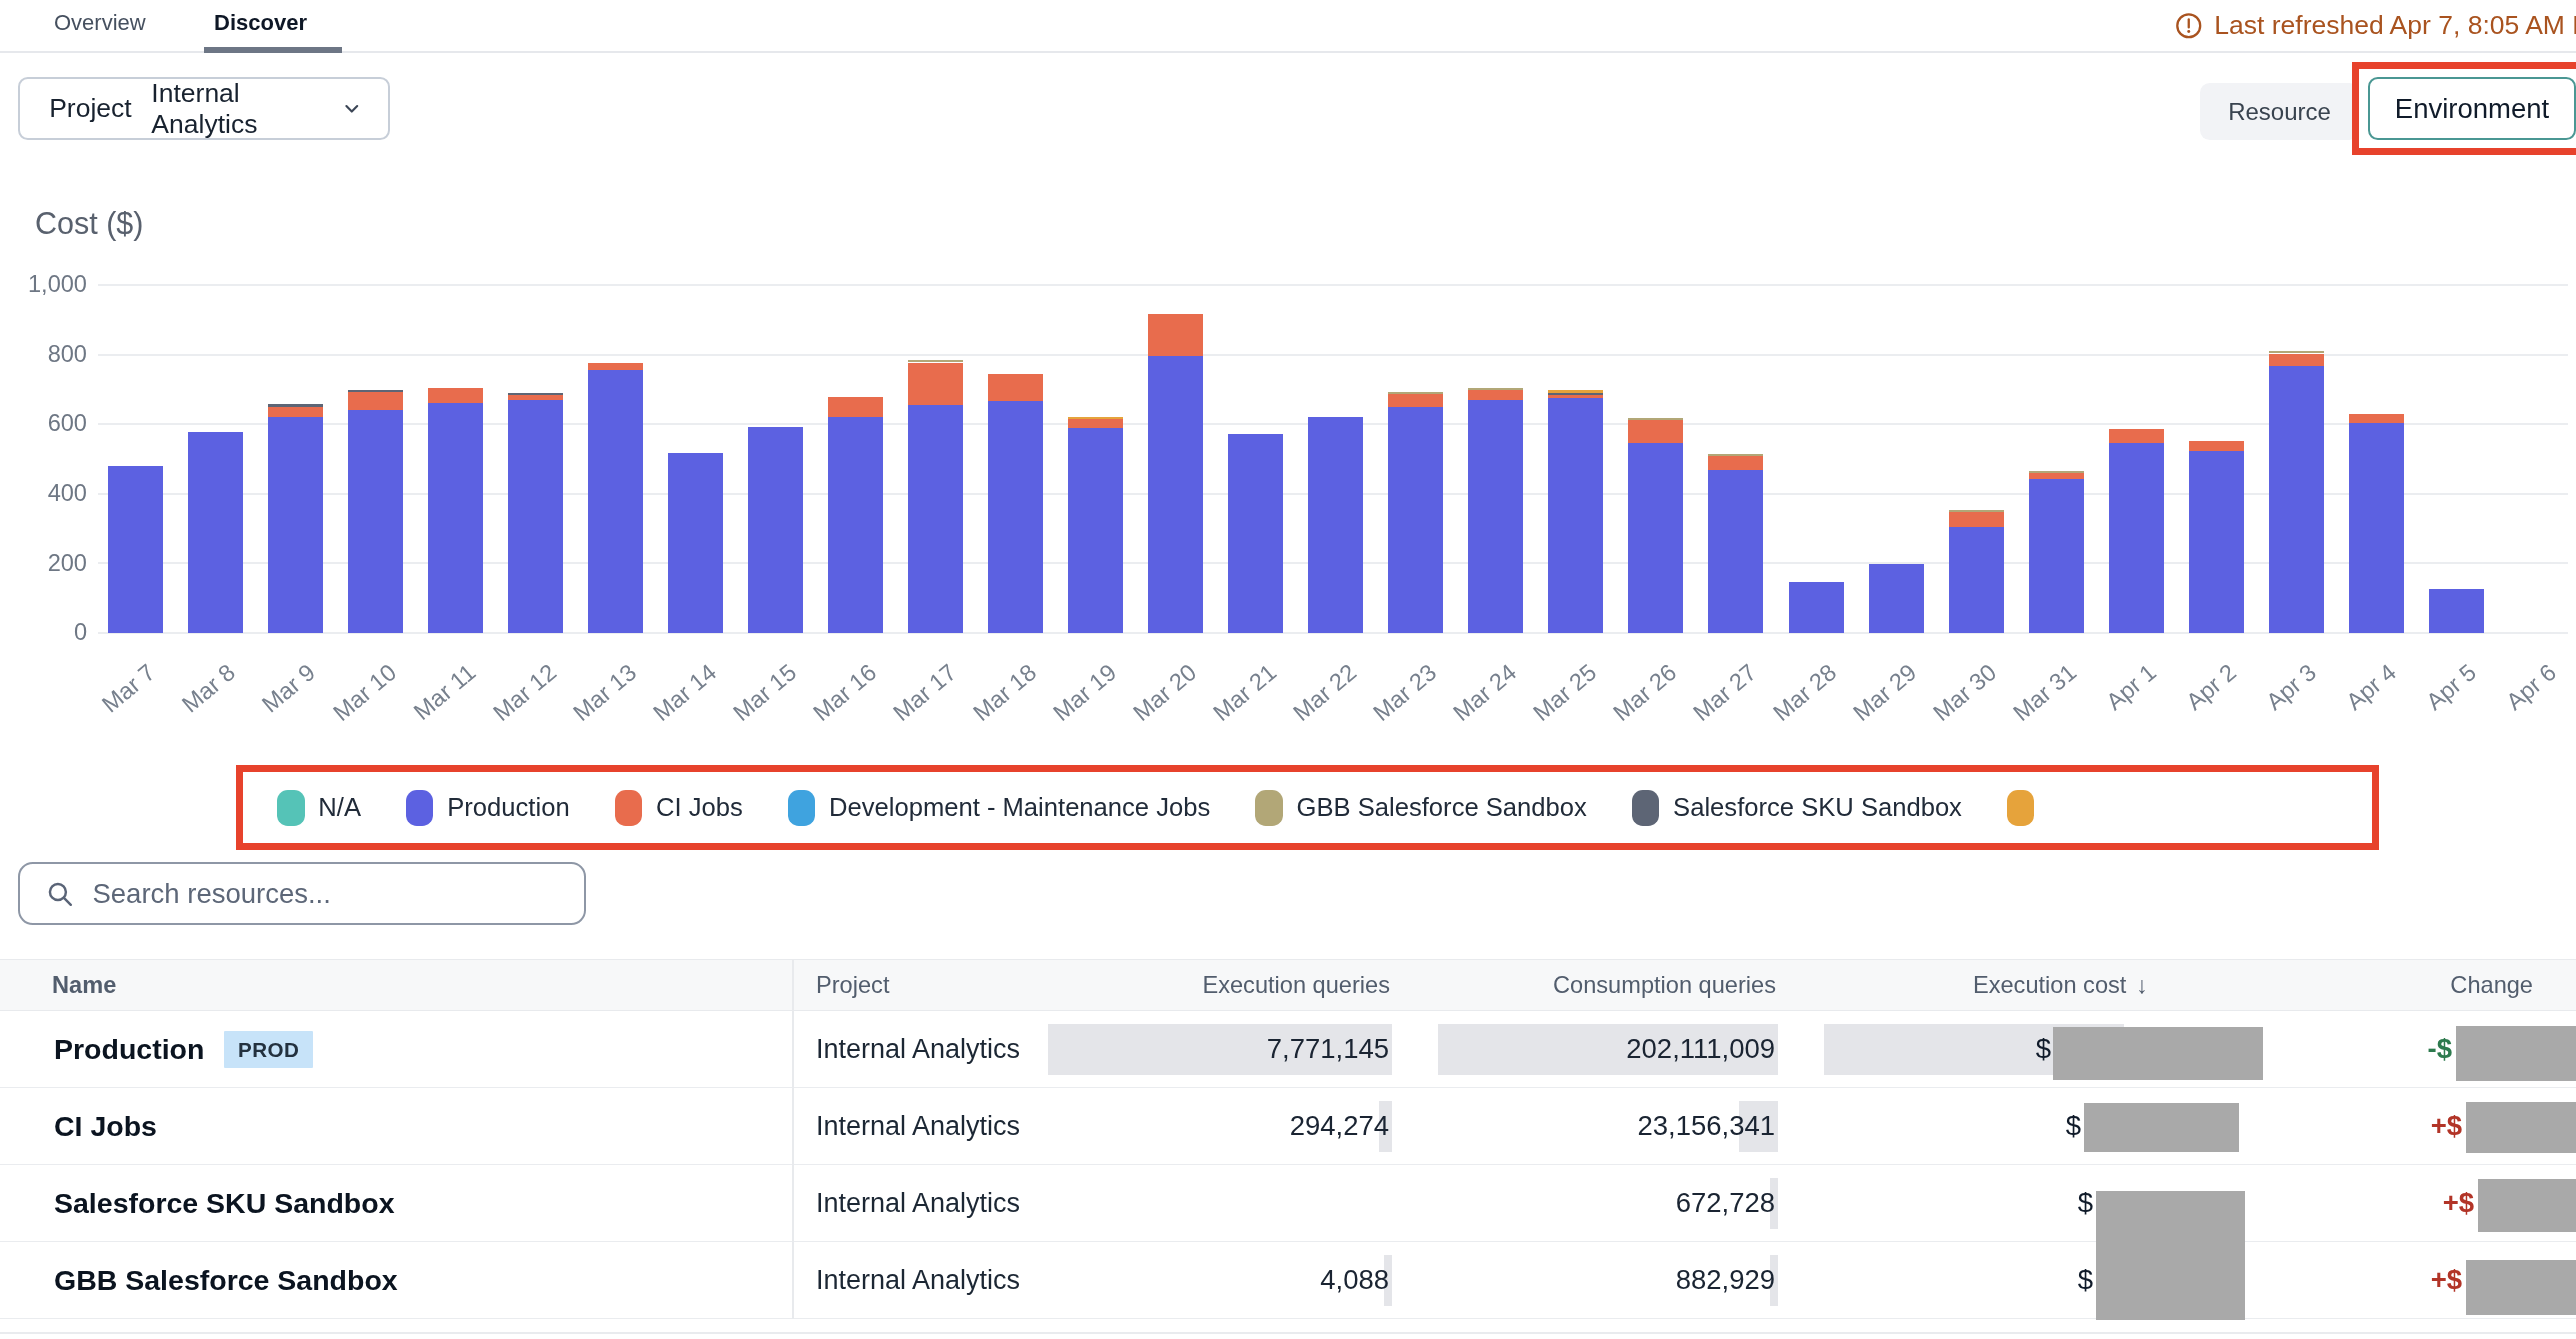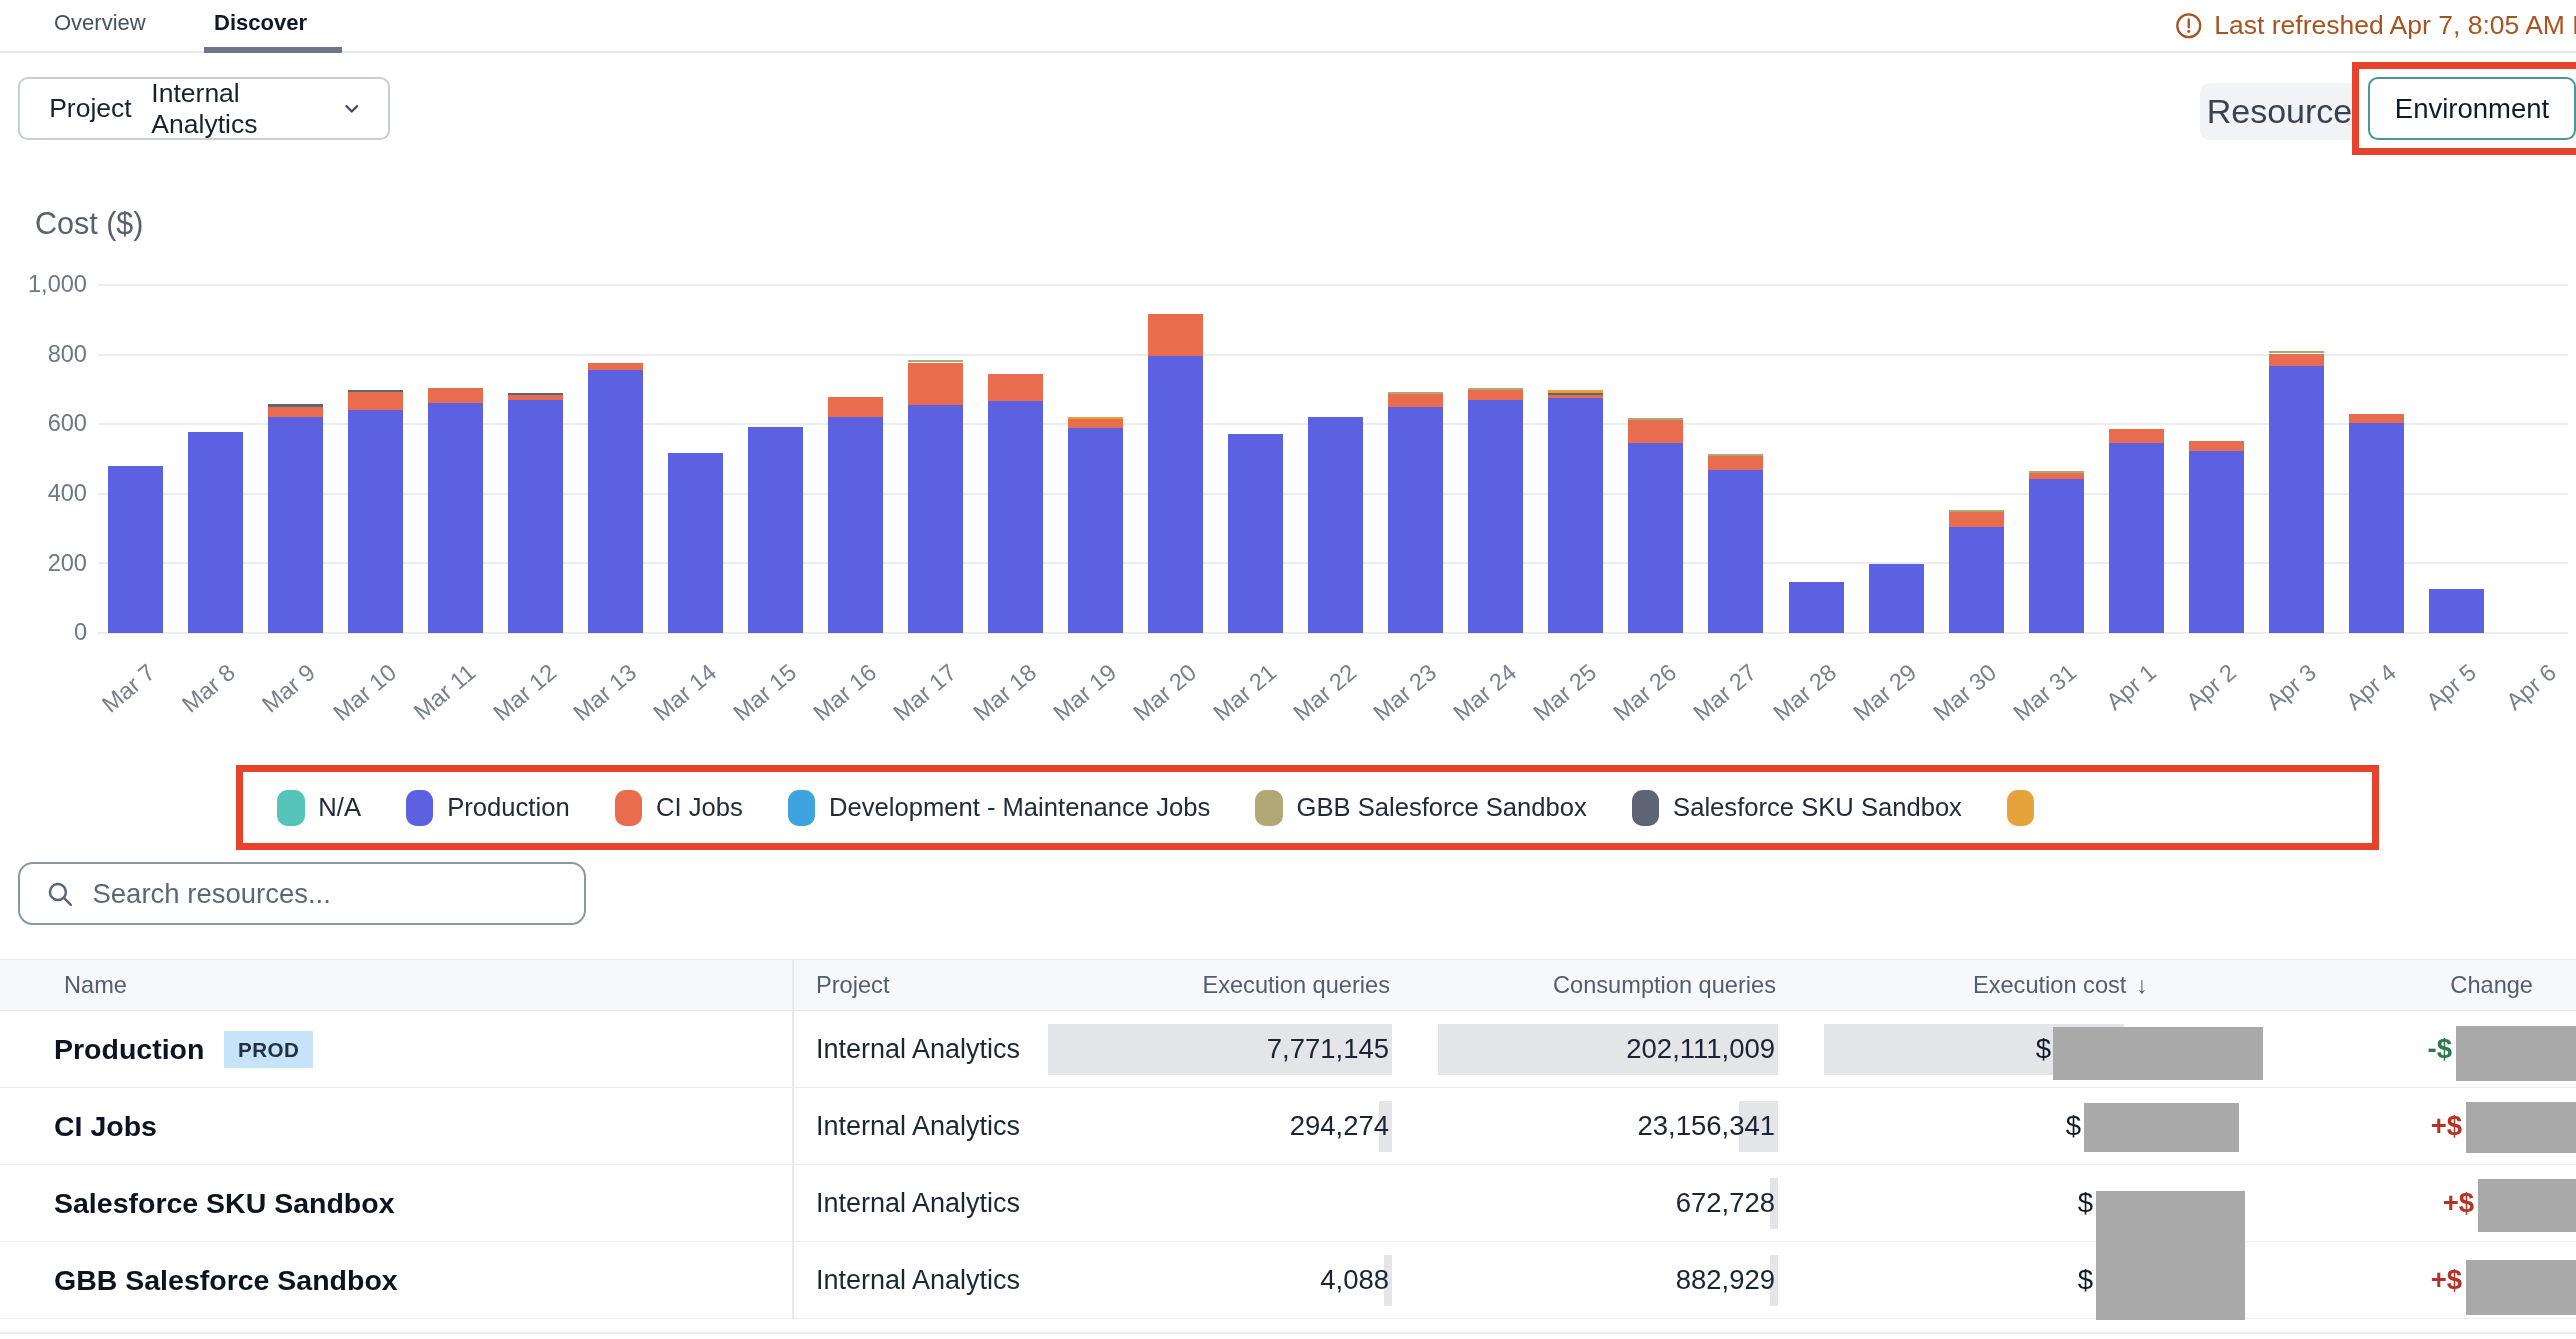--- a/index.html
+++ b/index.html
@@ -18,21 +18,21 @@
     gap:11.8px; color:#a9531f; font-size:26.5px; white-space:nowrap; }
   .warn-ic { width:27.5px; height:27.5px; flex:0 0 auto; }
 
   
   .proj-dd { position:absolute; left:17.7px; top:77px; width:372px; height:63px; border:2px solid #c7ced8;
     border-radius:9.8px; background:#fff; display:flex; align-items:center; padding:0 25.6px 0 29.5px;
     gap:19.7px; font-size:26.5px; color:#18222f; cursor:pointer; }
   .proj-dd .val { flex:1; }
   .chev { width:21.6px; height:21.6px; }
   .btn-resource { position:absolute; left:2200px; top:83px; width:159px; height:57px; background:#f2f3f6;
-    border-radius:9.8px; display:flex; align-items:center; justify-content:center; font-size:34px;
+    border-radius:9.8px; display:flex; align-items:center; justify-content:center; font-size:24px;
     color:#39434f; cursor:pointer; }
   .btn-environment { position:absolute; left:2368px; top:77px; width:208px; height:63px; background:#fff;
     border:2.9px solid #4a9793; border-radius:9.8px; display:flex; align-items:center; justify-content:center;
     font-size:27.5px; color:#101b2a; cursor:pointer; z-index:2; }
   .anno { position:absolute; border:7.9px solid #e7422c; z-index:4; pointer-events:none; }
   .anno.env { left:2352px; top:62px; width:240px; height:93px; }
   .anno.legend { left:236px; top:765px; width:2143px; height:85px; }
 
   
   .chart-title { position:absolute; left:35px; top:206px; font-size:30.5px; color:#59616e; }
@@ -57,21 +57,21 @@
   .searchbox input { border:none; outline:none; flex:1; font-size:27.5px; color:#1a2432;
     font-family:"Liberation Sans", sans-serif; background:transparent; }
   .searchbox input::placeholder { color:#5d6778; opacity:1; }
   .search-ic { width:29.5px; height:29.5px; flex:0 0 auto; }
 
   
   .tbl { position:absolute; left:0; top:959px; width:2576px; border-top:1.5px solid #e8eaed; }
   .thead { position:relative; height:51px; background:#f7f8f9; border-bottom:1.5px solid #e8eaed;
     font-size:23.6px; color:#525d6d; }
   .th { position:absolute; top:0; height:51px; display:flex; align-items:center; }
-  .th.name { left:64px; }
+  .th.name { left:52px;font-weight:bold; }
   .th.project { left:816px; }
   .th.execq { right:1186px; }
   .th.consq { right:800px; }
   .th.cost { right:428px; gap:9.8px; }
   .th.change { right:43px; }
   .sort-arrow { font-size:23.6px; color:#525d6d; }
   .vdiv { position:absolute; left:792px; top:0; width:1.5px; height:359px; background:#e8eaed; z-index:1; }
   .trow { position:relative; height:77px; border-bottom:1.5px solid #eaecef; background:#fff; }
   .cell-name { position:absolute; left:54px; top:0; height:77px; display:flex; align-items:center; gap:19.7px; }
   .nm { font-size:28.5px; font-weight:bold; color:#0b1420; white-space:nowrap; }

